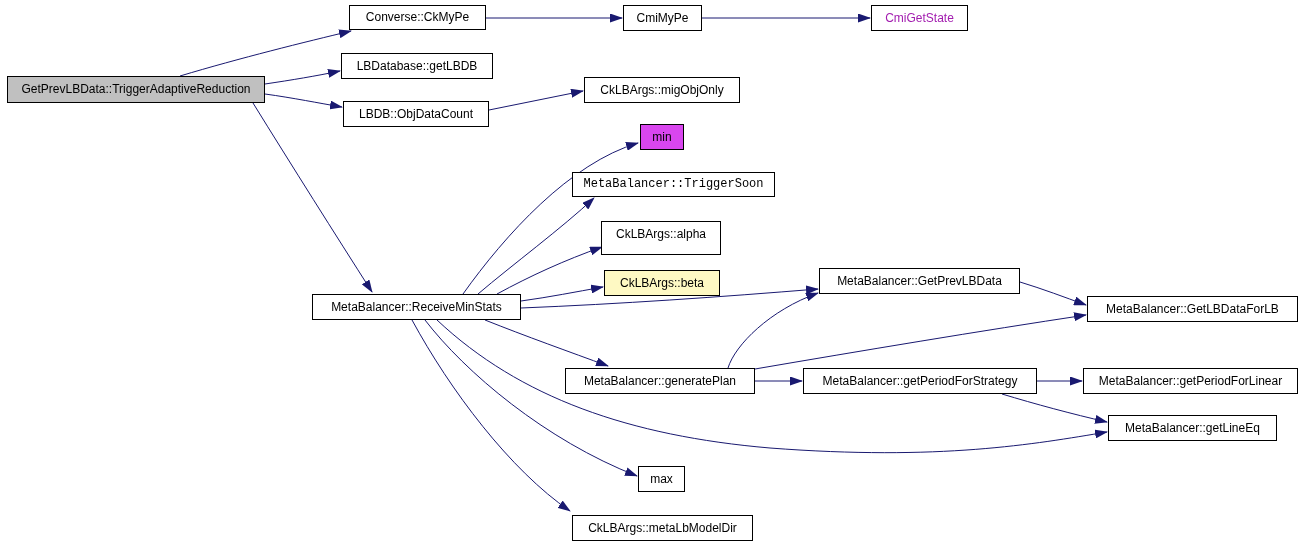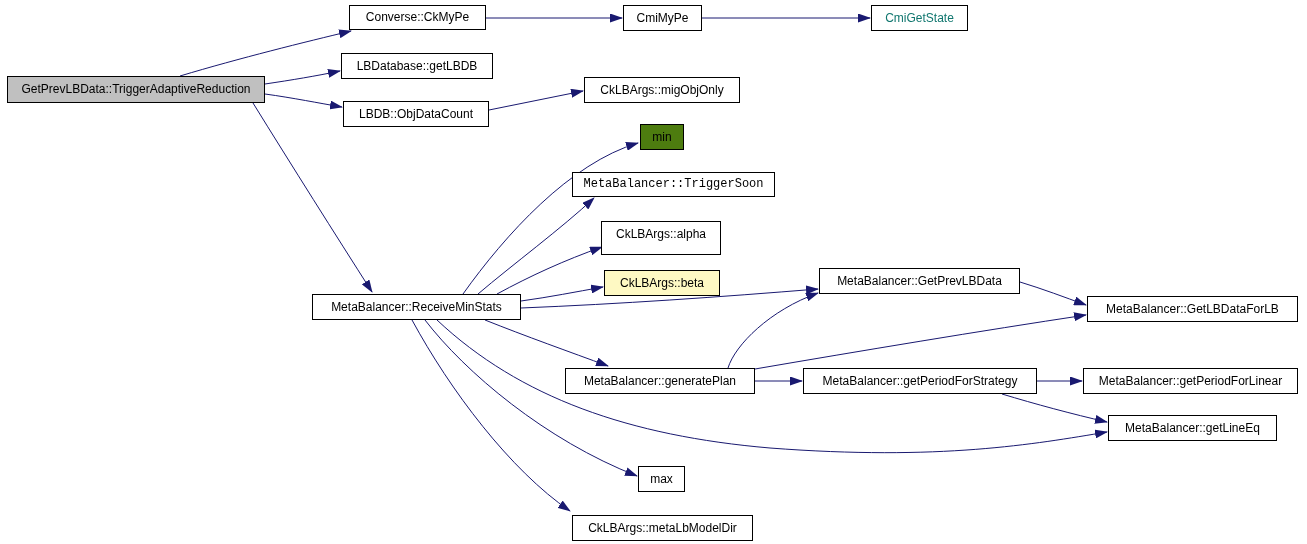--- a/index.html
+++ b/index.html
@@ -74,25 +74,25 @@
         <path d="M755,369 C860,351 980,331 1086,315" class="edge" stroke="#191970" marker-end="url(#arrowhead)"></path>
         <path d="M755,381 L802,381" class="edge" stroke="#191970" marker-end="url(#arrowhead)"></path>
         <path d="M1037,381 L1082,381" class="edge" stroke="#191970" marker-end="url(#arrowhead)"></path>
         <path d="M1002,394 C1035,404 1072,414 1107,422" class="edge" stroke="#191970" marker-end="url(#arrowhead)"></path>
       </g>
   </svg>
   <div id="node-layer">
       <div class="node highlight" style="left: 7px; top: 76px; width: 258px; height: 27px; line-height: 25px; border-color: rgb(0, 0, 0); background: rgb(192, 192, 192); color: rgb(0, 0, 0);">GetPrevLBData::TriggerAdaptiveReduction</div>
       <div class="node" style="left: 349px; top: 5px; width: 137px; height: 25px; line-height: 23px; border-color: rgb(0, 0, 0); background: rgb(255, 255, 255); color: rgb(0, 0, 0);">Converse::CkMyPe</div>
       <div class="node" style="left: 623px; top: 5px; width: 79px; height: 26px; line-height: 24px; border-color: rgb(0, 0, 0); background: rgb(255, 255, 255); color: rgb(0, 0, 0);">CmiMyPe</div>
-      <div class="node" style="left: 871px; top: 5px; width: 97px; height: 26px; line-height: 24px; border-color: rgb(0, 0, 0); background: rgb(255, 255, 255); color: #0f766e;">CmiGetState</div>
+      <div class="node" style="left: 871px; top: 5px; width: 97px; height: 26px; line-height: 24px; border-color: rgb(0, 0, 0); background: rgb(255, 255, 255); color: #a21caf;">CmiGetState</div>
       <div class="node" style="left: 341px; top: 53px; width: 152px; height: 26px; line-height: 24px; border-color: rgb(0, 0, 0); background: rgb(255, 255, 255); color: rgb(0, 0, 0);">LBDatabase::getLBDB</div>
       <div class="node" style="left: 343px; top: 101px; width: 146px; height: 26px; line-height: 24px; border-color: rgb(0, 0, 0); background: rgb(255, 255, 255); color: rgb(0, 0, 0);">LBDB::ObjDataCount</div>
       <div class="node" style="left: 584px; top: 77px; width: 156px; height: 26px; line-height: 24px; border-color: rgb(0, 0, 0); background: rgb(255, 255, 255); color: rgb(0, 0, 0);">CkLBArgs::migObjOnly</div>
-      <div class="node" style="left: 640px; top: 124px; width: 44px; height: 26px; line-height: 24px; border-color: rgb(0, 0, 0); background: #4d7c0f; color: rgb(0, 0, 0);">min</div>
+      <div class="node" style="left: 640px; top: 124px; width: 44px; height: 26px; line-height: 24px; border-color: rgb(0, 0, 0); background: #d946ef; color: rgb(0, 0, 0);">min</div>
       <div class="node" style="left: 572px; top: 172px; width: 203px; height: 25px; line-height: 23px; border-color: rgb(0, 0, 0); background: rgb(255, 255, 255); color: rgb(0, 0, 0); font-family: Liberation Mono, monospace;">MetaBalancer::TriggerSoon</div>
       <div class="node" style="left: 601px; top: 221px; width: 120px; height: 34px; line-height: 24px; border-color: rgb(0, 0, 0); background: rgb(255, 255, 255); color: rgb(0, 0, 0);">CkLBArgs::alpha</div>
       <div class="node" style="left: 604px; top: 270px; width: 116px; height: 26px; line-height: 24px; border-color: rgb(0, 0, 0); background: #fef9c3; color: rgb(0, 0, 0);">CkLBArgs::beta</div>
       <div class="node" style="left: 312px; top: 294px; width: 209px; height: 26px; line-height: 24px; border-color: rgb(0, 0, 0); background: rgb(255, 255, 255); color: rgb(0, 0, 0);">MetaBalancer::ReceiveMinStats</div>
       <div class="node" style="left: 819px; top: 268px; width: 201px; height: 26px; line-height: 24px; border-color: rgb(0, 0, 0); background: rgb(255, 255, 255); color: rgb(0, 0, 0);">MetaBalancer::GetPrevLBData</div>
       <div class="node" style="left: 1087px; top: 296px; width: 211px; height: 26px; line-height: 24px; border-color: rgb(0, 0, 0); background: rgb(255, 255, 255); color: rgb(0, 0, 0);">MetaBalancer::GetLBDataForLB</div>
       <div class="node" style="left: 565px; top: 368px; width: 190px; height: 26px; line-height: 24px; border-color: rgb(0, 0, 0); background: rgb(255, 255, 255); color: rgb(0, 0, 0);">MetaBalancer::generatePlan</div>
       <div class="node" style="left: 803px; top: 368px; width: 234px; height: 26px; line-height: 24px; border-color: rgb(0, 0, 0); background: rgb(255, 255, 255); color: rgb(0, 0, 0);">MetaBalancer::getPeriodForStrategy</div>
       <div class="node" style="left: 1083px; top: 368px; width: 215px; height: 26px; line-height: 24px; border-color: rgb(0, 0, 0); background: rgb(255, 255, 255); color: rgb(0, 0, 0);">MetaBalancer::getPeriodForLinear</div>
       <div class="node" style="left: 1108px; top: 415px; width: 169px; height: 26px; line-height: 24px; border-color: rgb(0, 0, 0); background: rgb(255, 255, 255); color: rgb(0, 0, 0);">MetaBalancer::getLineEq</div>

